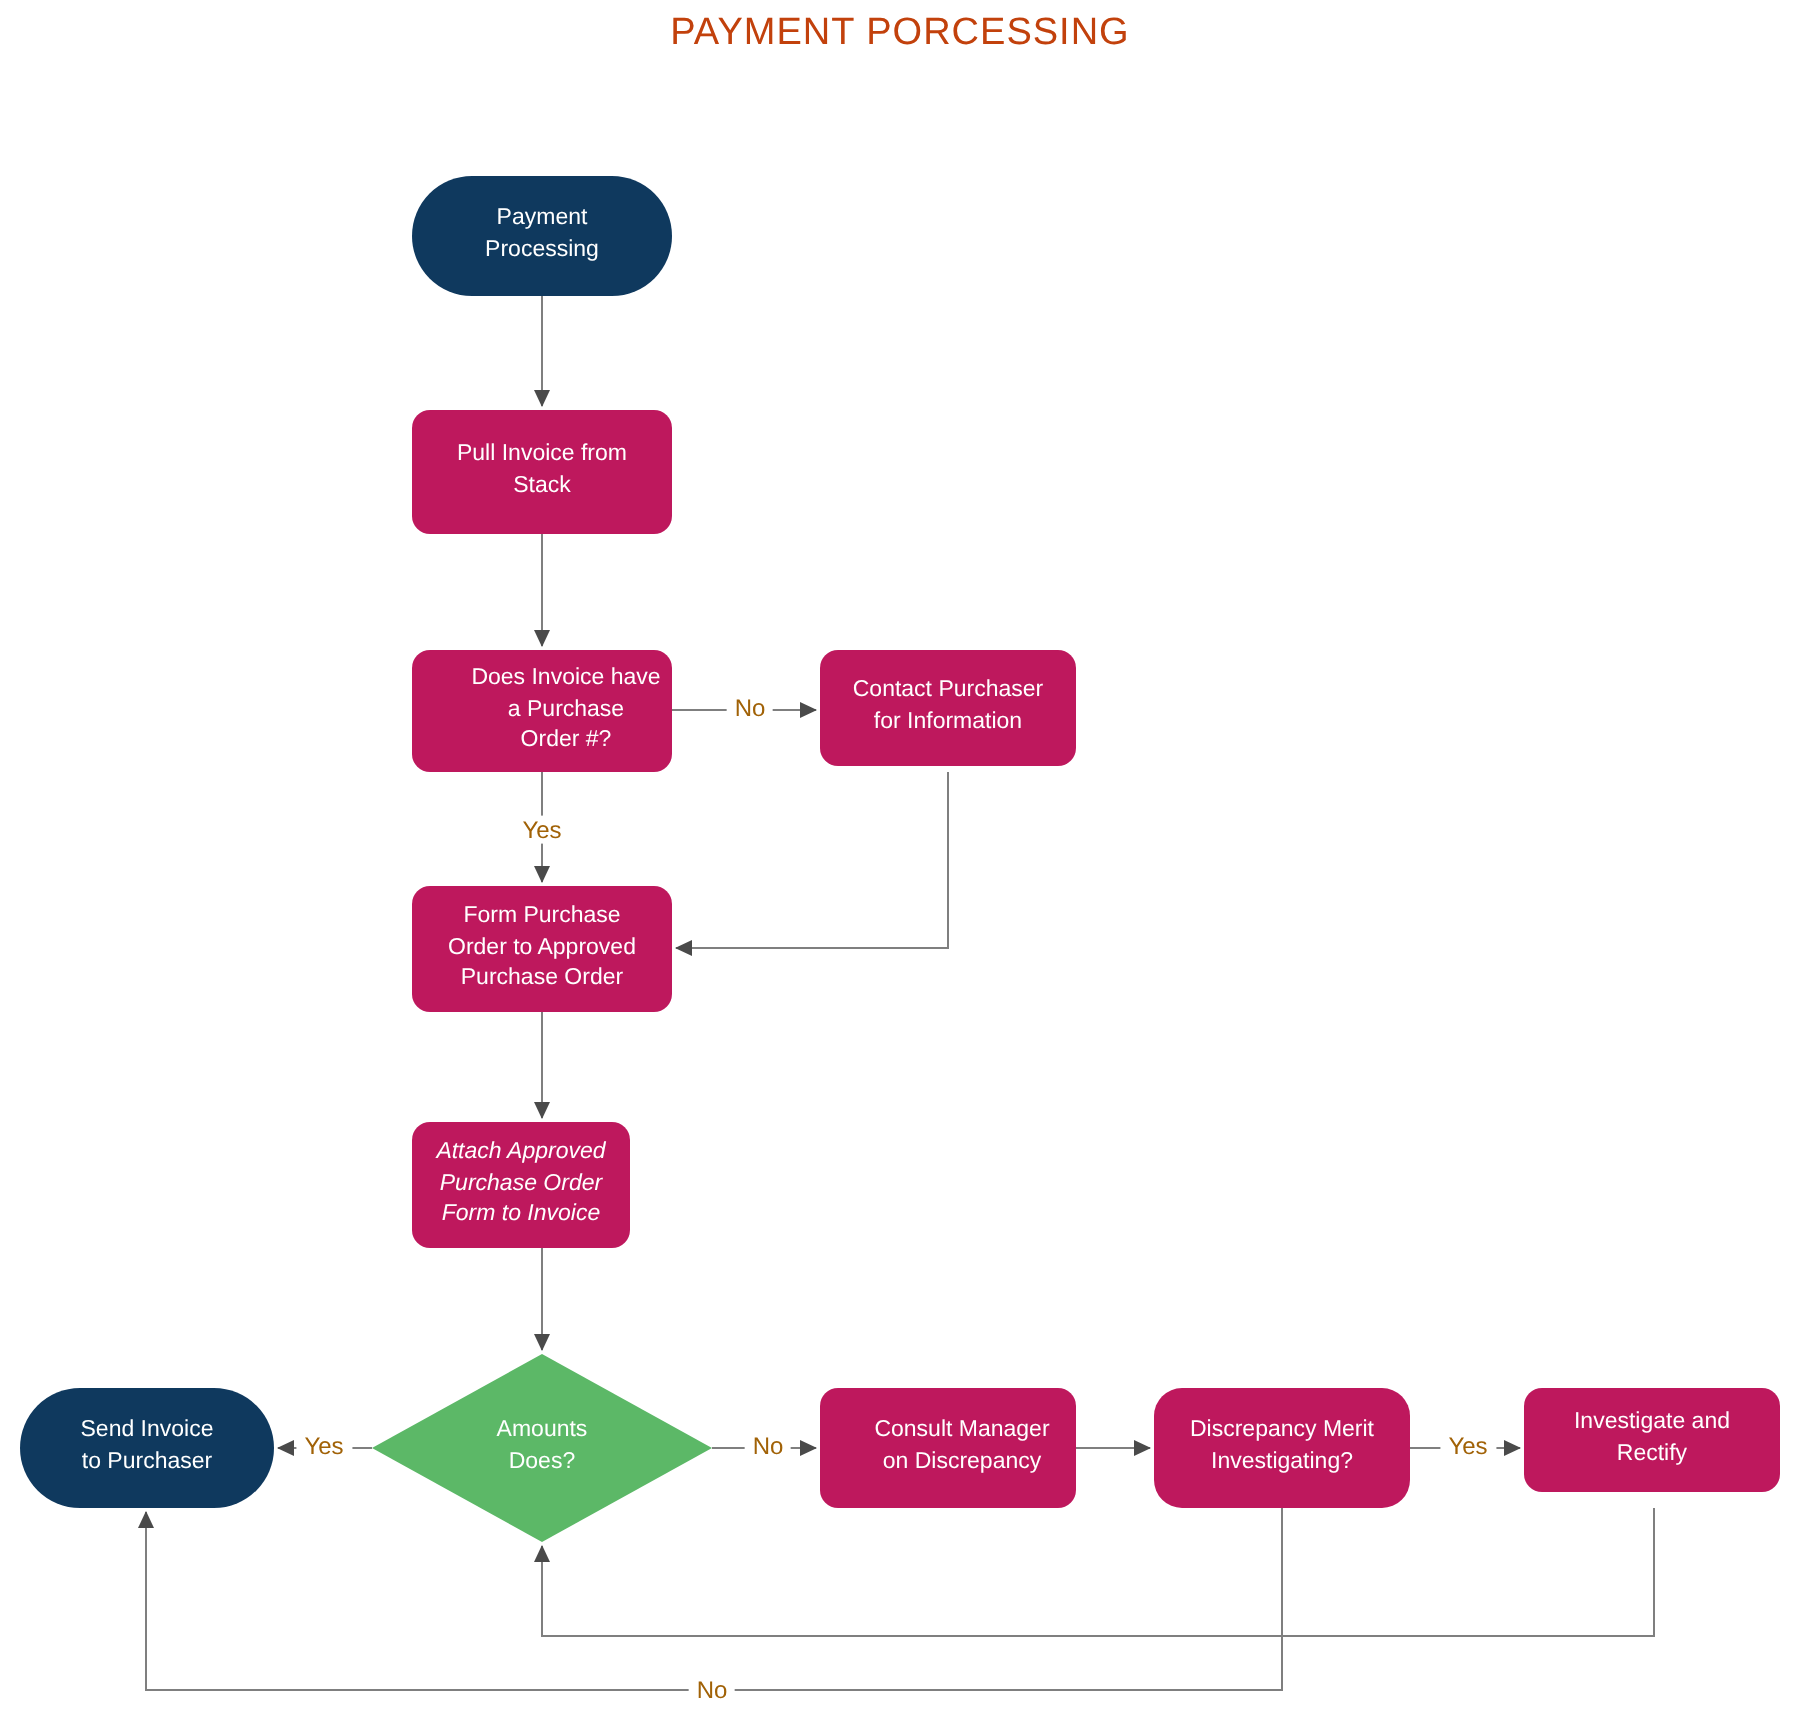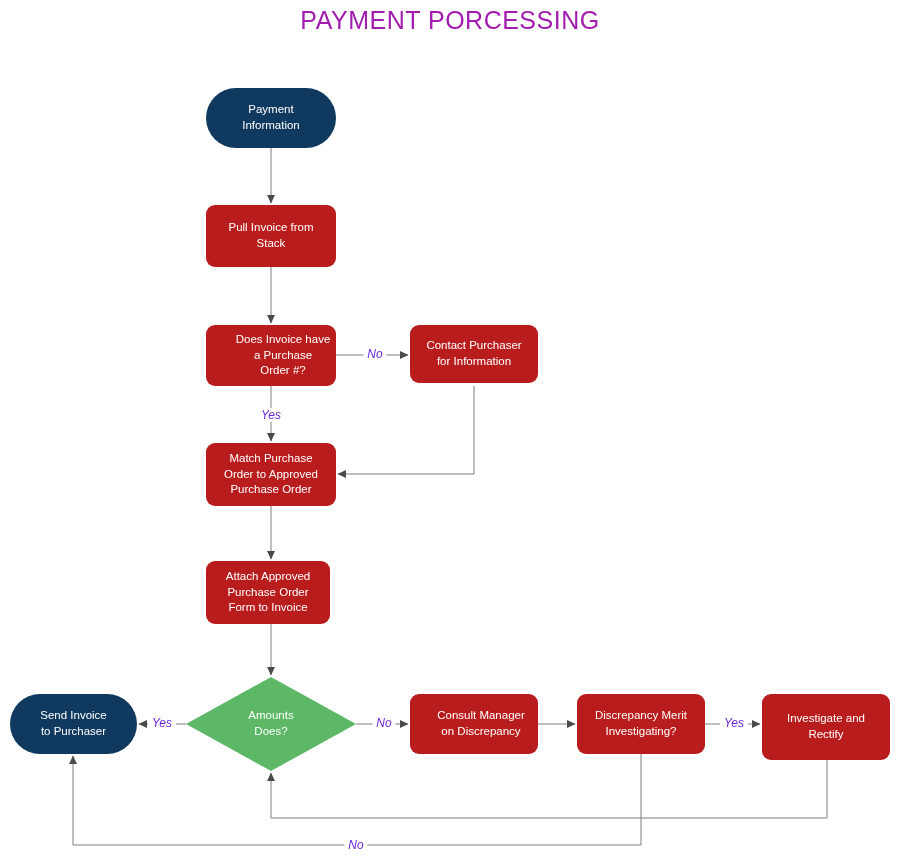--- a/index.html
+++ b/index.html
@@ -2,36 +2,35 @@
 <html><head>
 <meta charset="utf-8">
 <style>
   html,body { margin:0; padding:0; background:#ffffff; }
   .canvas {
     position:relative; width:900px; height:860px; background:#ffffff;
     font-family:"Liberation Sans", sans-serif; overflow:hidden;
   }
   .title {
     position:absolute; top:6px; left:0; width:100%;
-    text-align:center; font-size:25px; color:#a21caf; letter-spacing:0.5px;
+    text-align:center; font-size:19px; color:#c2410c; letter-spacing:0.5px;
   }
   svg.connectors { position:absolute; top:0; left:0; }
   .node {
     position:absolute; display:flex; align-items:center; justify-content:center;
     text-align:center; color:#ffffff; font-size:11.5px; line-height:1.35;
     white-space:pre-line; box-sizing:border-box; padding:4px;
   }
-  .process   { background:#b91c1c; border-radius:9px; }
+  .process   { background:#be185d; border-radius:9px; }
   .terminator{ background:#0F395E; border-radius:30px; }
   .decision  { background:#5CB867; clip-path:polygon(50% 0, 100% 50%, 50% 100%, 0 50%); }
   .edge-label {
     position:absolute; transform:translate(-50%,-50%);
-    background:#ffffff; color:#6d28d9; font-size:12px; padding:0 4px;
+    background:#ffffff; color:#a16207; font-size:12px; padding:0 4px;
     line-height:1.2;
-    font-style:italic;
   }
 </style>
 </head>
 <body>
 
 <div class="canvas">
 
   <div class="title">PAYMENT PORCESSING</div>
 
   <svg class="connectors" width="900" height="860">
@@ -51,53 +50,53 @@
       <polyline points="186,724 139,724" marker-end="url(#arrow)"></polyline>
       <polyline points="356,724 408,724" marker-end="url(#arrow)"></polyline>
       <polyline points="538,724 575,724" marker-end="url(#arrow)"></polyline>
       <polyline points="705,724 760,724" marker-end="url(#arrow)"></polyline>
       <polyline points="827,754 827,818 271,818 271,773" marker-end="url(#arrow)"></polyline>
       <polyline points="641,754 641,845 73,845 73,756" marker-end="url(#arrow)"></polyline>
     </g>
   </svg>
 
   <div class="node terminator" style="left:206px;top:88px;width:130px;height:60px;">Payment
-Information</div>
+Processing</div>
 
   <div class="node process" style="left:206px;top:205px;width:130px;height:62px;">Pull  Invoice from
 Stack</div>
 
   <div class="node process" style="left:206px;top:325px;width:130px;height:61px;padding-left:28px;">Does Invoice have
 a Purchase
 Order #?</div>
 
   <div class="node process" style="left:410px;top:325px;width:128px;height:58px;">Contact Purchaser
 for Information</div>
 
-  <div class="node process" style="left:206px;top:443px;width:130px;height:63px;">Match  Purchase
+  <div class="node process" style="left:206px;top:443px;width:130px;height:63px;">Form  Purchase
 Order to Approved
 Purchase Order</div>
 
-  <div class="node process" style="left:206px;top:561px;width:124px;height:63px;">Attach Approved
+  <div class="node process" style="left:206px;top:561px;width:109px;height:63px;font-style:italic;">Attach Approved
 Purchase Order
 Form to Invoice</div>
 
   <div class="node decision" style="left:186px;top:677px;width:170px;height:94px;">Amounts
 Does?</div>
 
   <div class="node terminator" style="left:10px;top:694px;width:127px;height:60px;">Send Invoice
 to Purchaser</div>
 
   <div class="node process" style="left:410px;top:694px;width:128px;height:60px;padding-left:18px;">Consult Manager
 on Discrepancy</div>
 
-  <div class="node process" style="left:577px;top:694px;width:128px;height:60px;">Discrepancy Merit
+  <div class="node process" style="left:577px;top:694px;width:128px;height:60px;border-radius:14px;">Discrepancy Merit
 Investigating?</div>
 
-  <div class="node process" style="left:762px;top:694px;width:128px;height:66px;">Investigate and
+  <div class="node process" style="left:762px;top:694px;width:128px;height:52px;">Investigate and
 Rectify</div>
 
   <div class="edge-label" style="left:375px;top:354px;">No</div>
 
   <div class="edge-label" style="left:271px;top:415px;">Yes</div>
 
   <div class="edge-label" style="left:162px;top:723px;">Yes</div>
 
   <div class="edge-label" style="left:384px;top:723px;">No</div>
 

